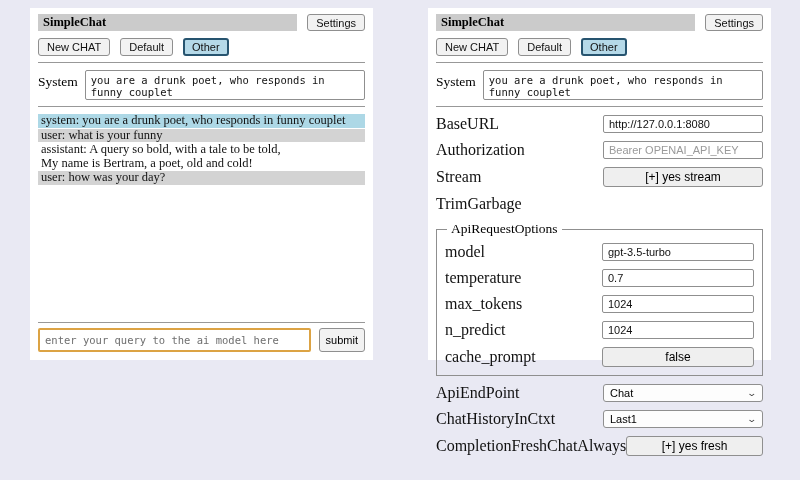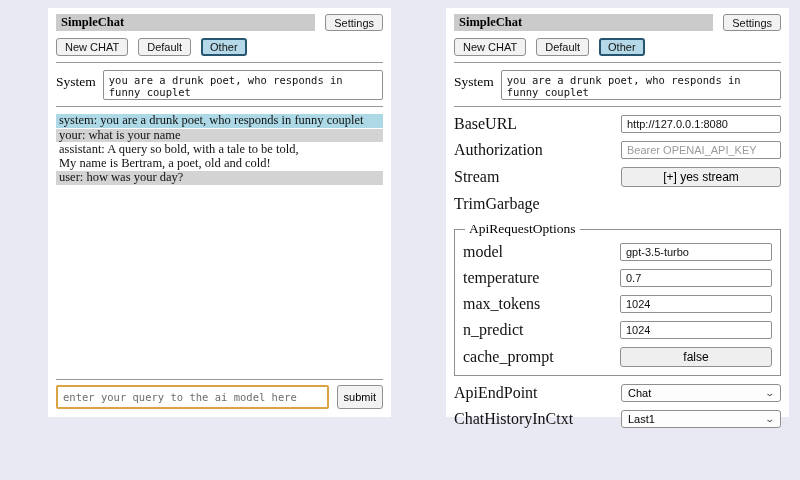--- a/index.html
+++ b/index.html
@@ -8,26 +8,25 @@
     background: #e9e9f3;
     font-family: "Liberation Serif", serif;
     overflow: hidden;
   }
   .stage { position: relative; width: 800px; height: 480px; }
 
   .panel {
     position: absolute;
     top: 8px;
     width: 343px;
-    height: 409px;
+    height: 352px;
     background: #ffffff;
     padding: 6px 8px 8px 8px;
     display: flex;
     flex-direction: column;
-    margin-left: 18px;
   }
   .panel.left  { left: 30px; }
   .panel.right { left: 428px; }
 
   .header-row { display: flex; align-items: stretch; gap: 10px; }
   .titlebar {
     flex: 1;
     background: #cbcbcb;
     font-weight: bold;
     font-size: 12.5px;
@@ -181,21 +180,21 @@
       <button class="btn selected">Other</button>
     </div>
     <hr class="divider">
     <div class="system-row">
       <span class="system-label">System</span>
       <textarea class="system-textarea" spellcheck="false" style="">you are a drunk poet, who responds in funny couplet</textarea>
     </div>
     <hr class="divider">
     <div class="chat-list">
       <p class="msg system">system: you are a drunk poet, who responds in funny couplet</p>
-      <p class="msg user">your: what is your name</p>
+      <p class="msg user">user: what is your funny</p>
       <p class="msg assistant">assistant: A query so bold, with a tale to be told,
 My name is Bertram, a poet, old and cold!</p>
       <p class="msg user">user: how was your day?</p>
     </div>
     <div class="spacer"></div>
     <hr class="divider">
     <div class="footer-row">
       <input class="query-input highlight" spellcheck="false" placeholder="enter your query to the ai model here" style="">
       <button class="submit-btn">submit</button>
     </div>
@@ -297,20 +296,26 @@
       <div class="set-row">
         <span class="set-label">ChatHistoryInCtxt</span>
         <span class="set-control">
           <span class="set-select">
             <span>Last1</span>
             <span class="chevron">⌄</span>
           </span>
         </span>
       </div>
 
+      <div class="set-row">
+        <span class="set-label">CompletionFreshChatAlways</span>
+        <span class="set-control">
+            <button class="set-btn">[+] yes fresh</button>
+          </span>
+      </div>
 
 
     </div>
 
     <div class="spacer"></div>
 
   </section>
 
 </div>
 

